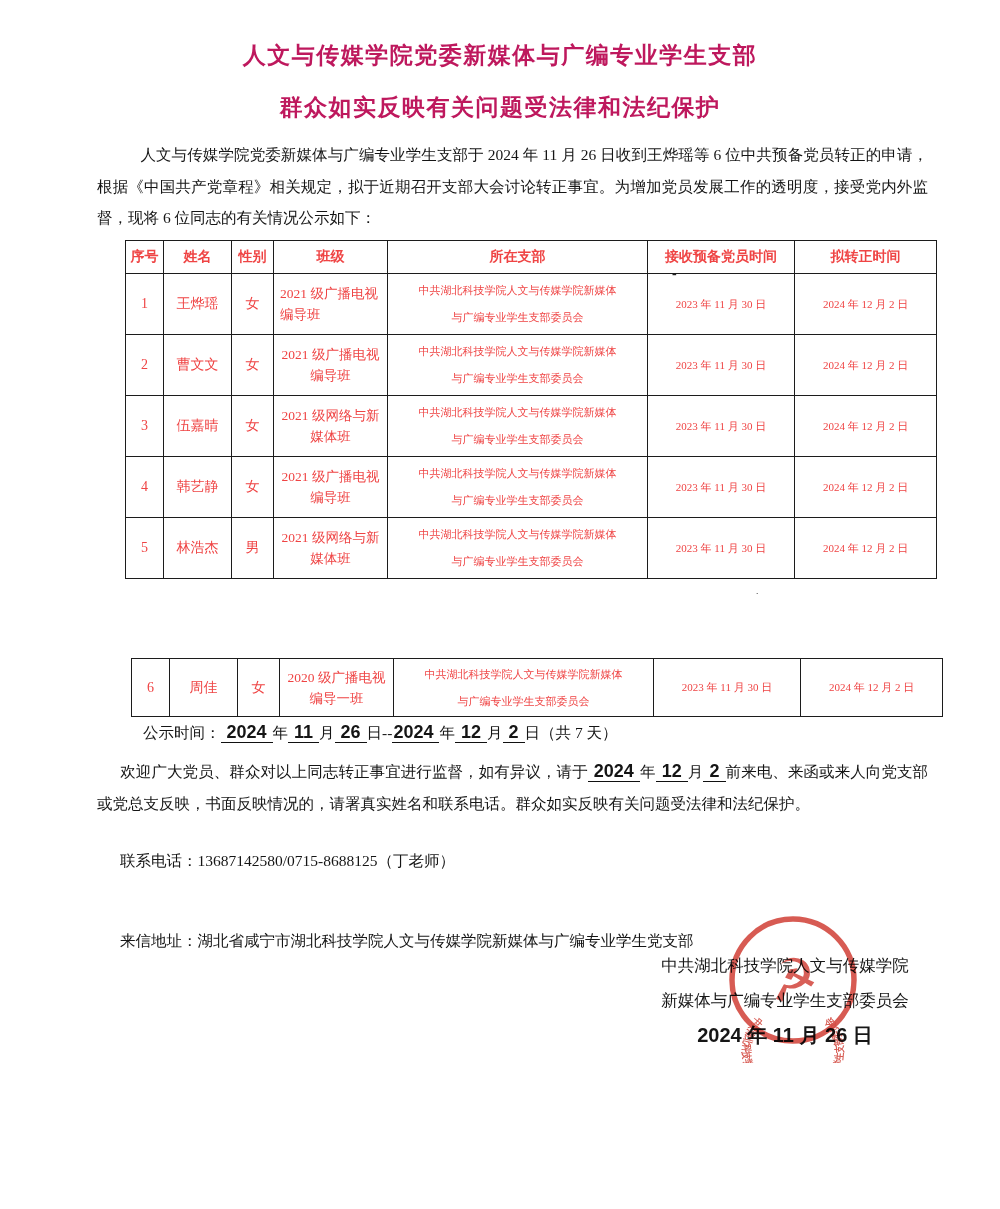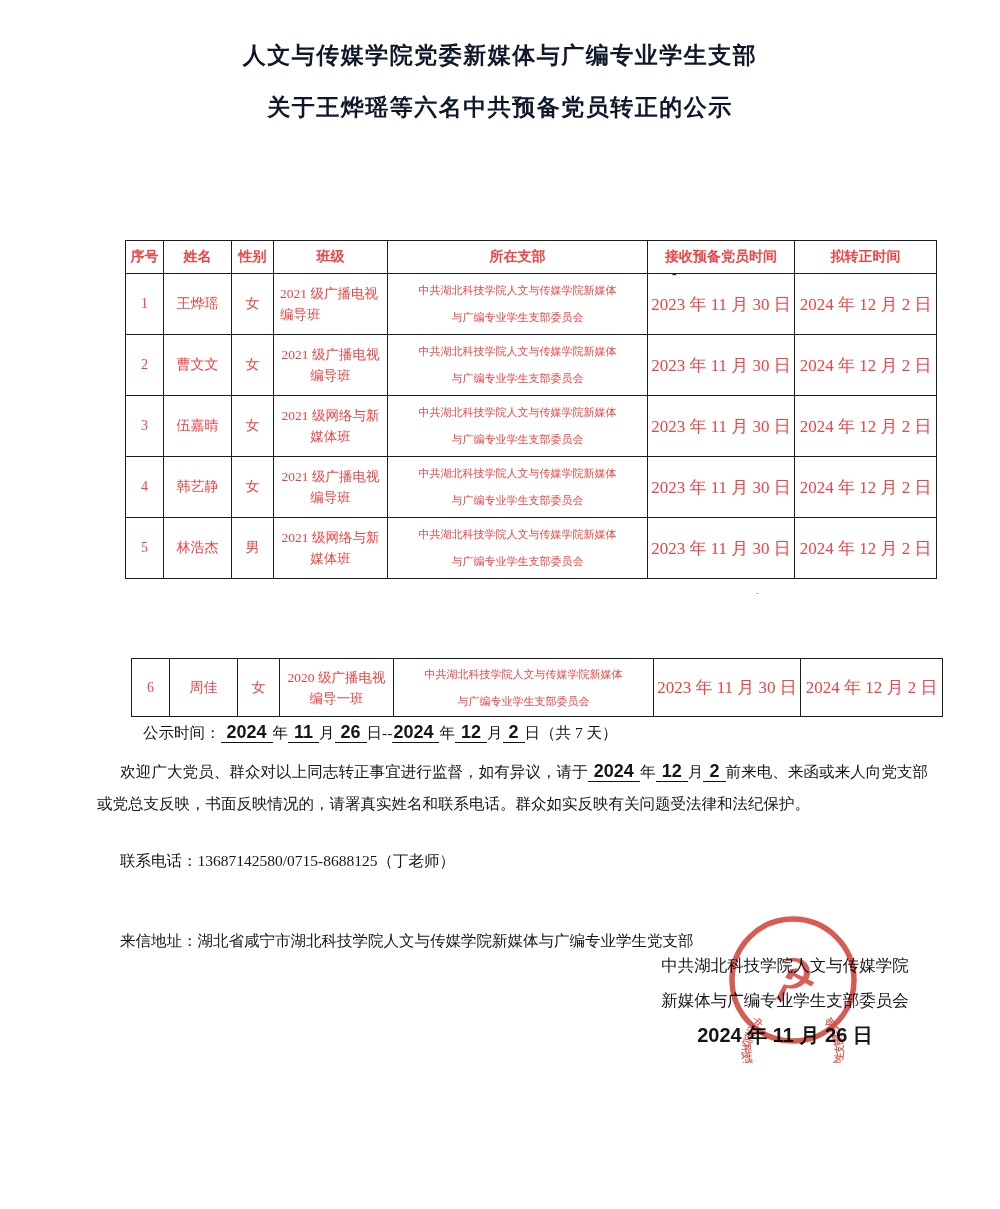--- a/index.html
+++ b/index.html
@@ -4,21 +4,21 @@
 <style>
   html,body{margin:0;padding:0;background:#e8e8e8;}
   .page{
     position:relative;width:1000px;height:1209px;background:#fff;
     font-family:"Liberation Serif",serif;color:#1a1a1a;overflow:hidden;
     margin:0 auto;
   }
   .title{
     position:absolute;left:0;width:100%;text-align:center;
     font-family:"Liberation Sans",sans-serif;font-weight:700;
-    font-size:23px;letter-spacing:1.5px;color:#0f172a;
+    font-size:23px;letter-spacing:1.5px;color:#be185d;
   }
   .title1{top:40px;}
   .title2{top:92px;}
   .para{
     position:absolute;left:97px;width:831px;font-size:15.5px;
     line-height:31.5px;text-align:justify;word-break:break-all;color:#151515;
   }
   .intro{top:139px;text-indent:2.8em;}
   .supervision{top:755px;text-indent:1.5em;line-height:32px;}
   .line{
@@ -40,21 +40,21 @@
     padding:0;font-size:13.5px;color:#ef4444;overflow:hidden;
   }
   th{height:32px;font-weight:700;font-size:14px;}
   .tbl1 td{height:60px;}
   .tbl2 td{height:57px;}
   .cell-line{display:block;}
   td.c-class{font-size:13.5px;line-height:21px;}
   td.c-class.align-left .cell-line{text-align:left;padding-left:6px;}
   td.c-branch{font-size:11px;line-height:27px;}
   td.c-no,td.c-name,td.c-gender{font-size:14px;}
-  td.c-admit,td.c-confirm{font-size:17px;}
+  td.c-admit,td.c-confirm{font-size:11px;}
   .signature{
     position:absolute;left:645px;top:948px;width:280px;text-align:center;
     font-size:16.5px;line-height:35px;color:#161616;
   }
   .sig-date{font-family:"Liberation Sans",sans-serif;font-weight:600;font-size:20px;}
   .seal{
     position:absolute;left:711px;top:899px;width:164px;height:164px;
     mix-blend-mode:multiply;opacity:0.92;pointer-events:none;
   }
   .stray-dash{
@@ -63,22 +63,23 @@
   .stray-speck{
     position:absolute;left:757px;top:586px;font-size:9px;color:#444;transform:rotate(20deg);
   }
 </style>
 </head>
 <body>
 
 <div class="page" style="--seal-color: #cf3a30;">
 
   <div class="title title1">人文与传媒学院党委新媒体与广编专业学生支部</div>
-  <div class="title title2">关于王烨瑶等六名中共预备党员转正的公示</div>
-
+  <div class="title title2">群众如实反映有关问题受法律和法纪保护</div>
+
+  <div class="para intro">人文与传媒学院党委新媒体与广编专业学生支部于 2024 年 11 月 26 日收到王烨瑶等 6 位中共预备党员转正的申请，根据《中国共产党章程》相关规定，拟于近期召开支部大会讨论转正事宜。为增加党员发展工作的透明度，接受党内外监督，现将 6 位同志的有关情况公示如下：</div>
 
   <table class="tbl tbl1">
     <colgroup>
       <col style="width:38px">
         <col style="width:68px">
         <col style="width:42px">
       <col style="width:114px">
         <col style="width:260px">
         <col style="width:147px">
       <col style="width:142px">

